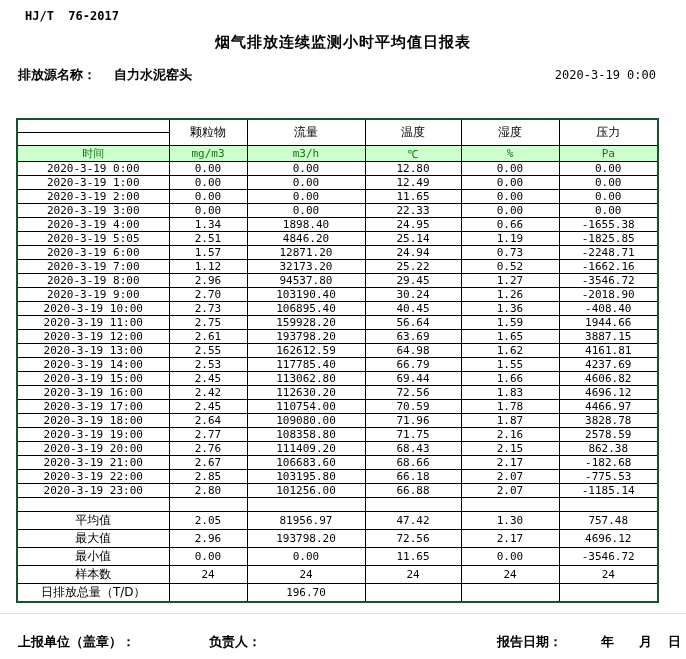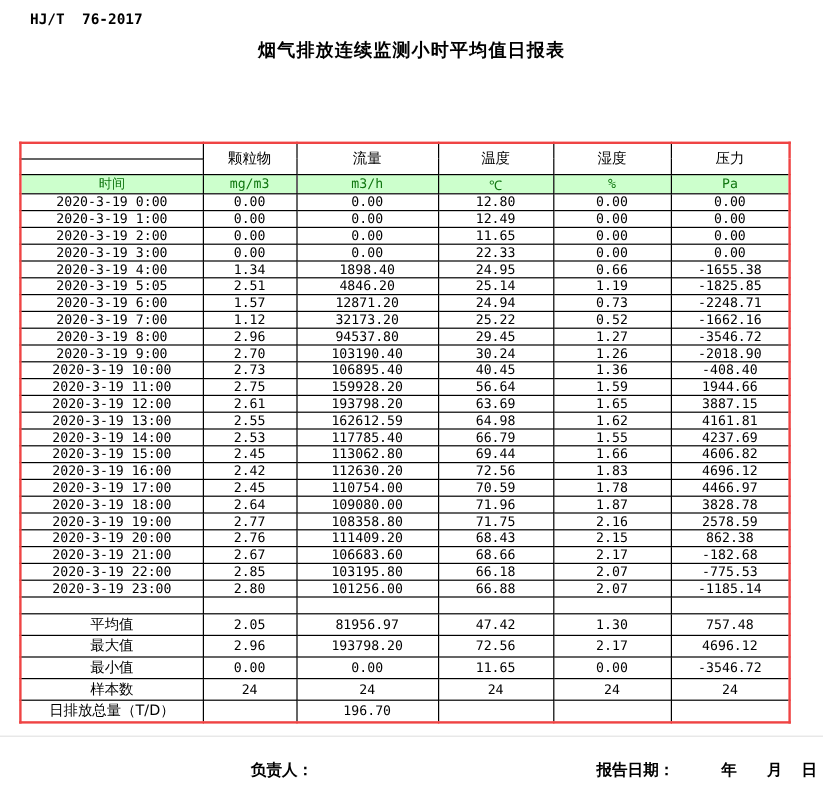--- a/index.html
+++ b/index.html
@@ -30,21 +30,21 @@
   .src-left { font-weight: bold; font-size: 13px; }
   .src-name { margin-left: 18px; }
   .src-date {
     font-family: "DejaVu Sans Mono", monospace;
     font-size: 12px; font-weight: normal;
   }
   table.report {
     position: absolute; top: 118px; left: 16px;
     width: 641px;
     border-collapse: collapse;
-    border: 2px solid #ef4444;
+    border: 2px solid #14532d;
     table-layout: fixed;
   }
   table.report td {
     border: 1px solid #000;
     text-align: center; vertical-align: middle;
     padding: 0; overflow: hidden; white-space: nowrap;
   }
   tr.param-row td { height: 13px; font-size: 12px; }
   td.param-name { font-size: 12px; }
   tr.unit-row td {
@@ -85,20 +85,26 @@
 </style>
 </head>
 <body>
 
 <div class="page">
 
   <div class="hdr-code">HJ/T  76-2017</div>
 
   <div class="doc-title">烟气排放连续监测小时平均值日报表</div>
 
+  <div class="src-row">
+    <div class="src-left">
+      <span>排放源名称：</span><span class="src-name">自力水泥窑头</span>
+    </div>
+    <div class="src-date">2020-3-19 0:00</div>
+  </div>
 
   <table class="report">
     <colgroup>
       <col style="width:152px">
         <col style="width:78px">
         <col style="width:118px">
       <col style="width:96px">
         <col style="width:98px">
         <col style="width:99px">
     </colgroup>
@@ -366,20 +372,21 @@
           <td class="num-cell"></td>
           <td class="num-cell"></td>
         </tr>
       </tbody>
   </table>
 
   <div class="page-split"></div>
 
 
   <div class="footer-row">
+    <span class="f-unit">上报单位（盖章）：</span>
     <span class="f-resp">负责人：</span>
     <span class="f-reporter">报告人：</span>
     <span class="f-date">报告日期：</span>
     <span class="f-year">年</span>
     <span class="f-month">月</span>
     <span class="f-day">日</span>
   </div>
 
 </div>
 

